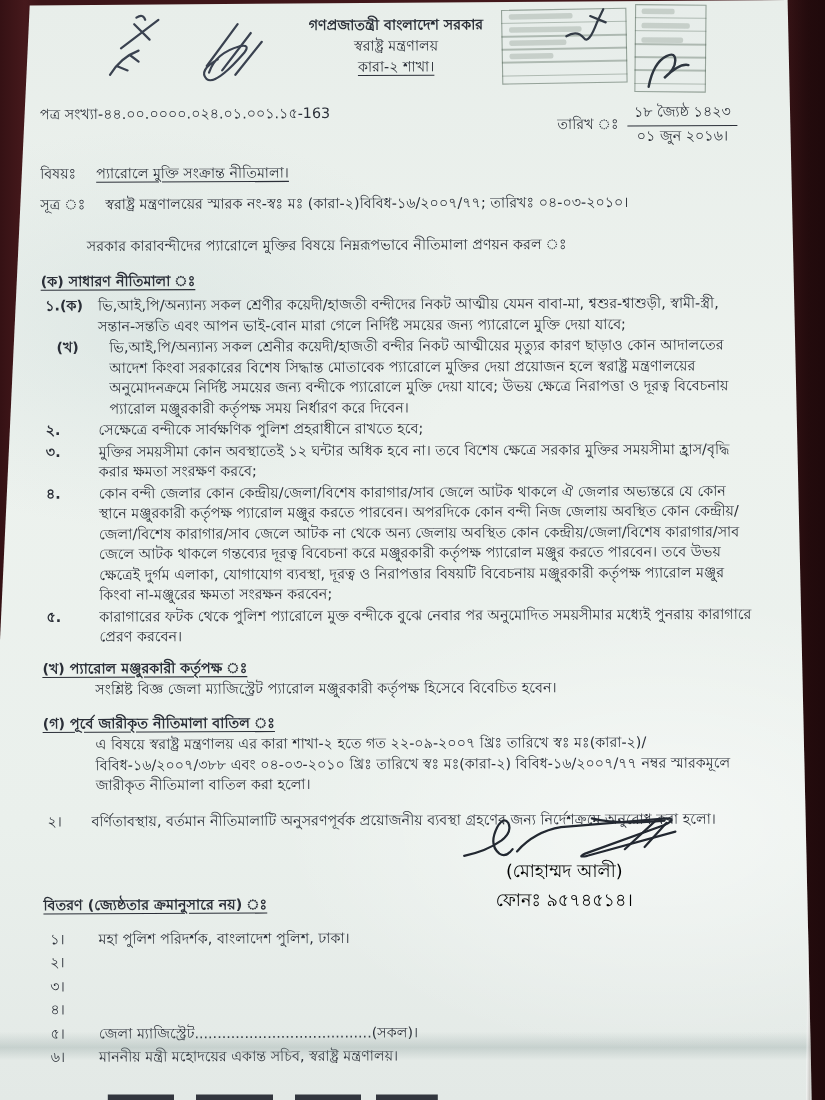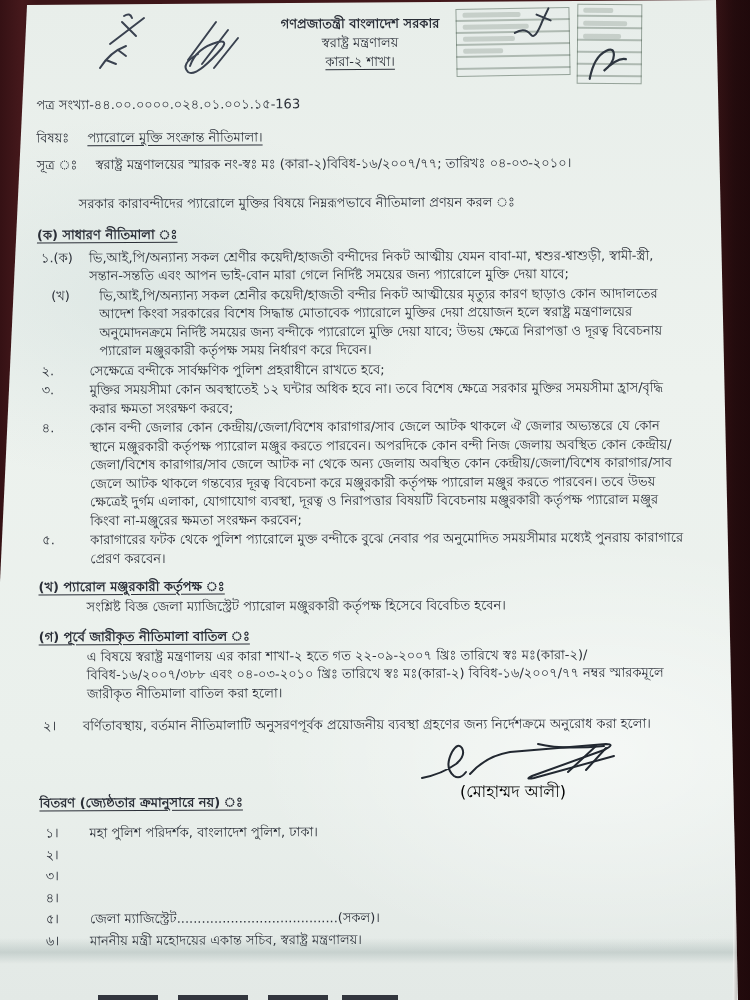--- a/index.html
+++ b/index.html
@@ -33,21 +33,21 @@
   .date-frac{text-align:center;}
   .date-frac .top{padding:0 6px 1px 6px;}
   .date-frac .bot{border-top:1.4px solid #2b2f38;padding:1px 6px 0 6px;}
   .subject-row{margin-top:14px;}
   .subject-row .lbl,.ref-row .lbl{margin-right:14px;margin-top:36px;}
   .ref-row{margin-top:9px;}
   .intro{margin-top:20px;text-indent:42px;}
   .sec-head{margin-top:13px;font-weight:bold;}
   .plist{margin-top:4px;}
   .pitem{display:flex;margin-bottom:1px;}
-  .pitem .num{flex:0 0 48px;padding-left:4px;}
+  .pitem .num{flex:0 0 48px;padding-left:4px;font-weight:bold;}
   .pitem .num.sub{padding-left:14px;}
   .pitem .txt{flex:1;}
   .indent-body{padding-left:48px;margin-top:1px;}
   .para2{display:flex;margin-top:14px;}
   .para2 .num{flex:0 0 40px;padding-left:4px;}
   .sig-block{position:absolute;top:744px;left:388px;width:250px;text-align:center;}
   .sig-name{margin-top:35px;}
   .sig-svg{position:absolute;top:-6px;left:30px;}
   .dist{margin-top:58px;}
   .dist-list{margin-top:10px;}
@@ -102,20 +102,27 @@
     <div class="content">
 
       <div class="doc-header">
         <div class="l1">গণপ্রজাতন্ত্রী বাংলাদেশ সরকার</div>
         <div>স্বরাষ্ট্র মন্ত্রণালয়</div>
         <div class="u">কারা-২ শাখা।</div>
       </div>
 
       <div class="meta-row">
         <div>পত্র সংখ্যা-৪৪.০০.০০০০.০২৪.০১.০০১.১৫-163</div>
+        <div class="date-wrap">
+          <span>তারিখ ঃ</span>
+          <span class="date-frac">
+            <span class="top" style="display:block;">১৮ জ্যৈষ্ঠ ১৪২৩</span>
+            <span class="bot" style="display:block;">০১ জুন ২০১৬।</span>
+          </span>
+        </div>
       </div>
 
       <div class="subject-row">
         <span class="lbl">বিষয়ঃ</span>
         <span class="u">প্যারোলে মুক্তি সংক্রান্ত নীতিমালা।</span>
       </div>
 
       <div class="ref-row">
         <span class="lbl">সূত্র ঃ</span>
         <span>স্বরাষ্ট্র মন্ত্রণালয়ের স্মারক নং-স্বঃ মঃ (কারা-২)বিবিধ-১৬/২০০৭/৭৭; তারিখঃ ০৪-০৩-২০১০।</span>
@@ -194,19 +201,20 @@
     <div class="sig-block">
       <svg class="sig-svg" width="210" height="58">
         <g fill="none" stroke="#222831" stroke-width="2" stroke-linecap="round">
           <path d="M4 40 q20 -4 34 -14 q10 -8 6 -16 q-4 -6 -10 4 q-8 16 2 24 q6 4 12 -4"></path>
           <path d="M52 36 q16 -18 40 -22 l96 -8 q10 0 -2 6 l-72 26 q-8 4 2 2 l80 -22"></path>
           <path d="M120 6 q24 6 66 2"></path>
           <path d="M150 34 l28 -26 M168 32 l20 -22"></path>
         </g>
       </svg>
       <div class="sig-name">(মোহাম্মদ আলী)</div>
+      <div>ফোনঃ ৯৫৭৪৫১৪।</div>
     </div>
 
     <div class="fold-shadow" style="top:938px;"></div>
     <div class="cutoff-frag"></div>
     <div class="paper-edge"></div>
   </div>
 </div>
 
 </body></html>

